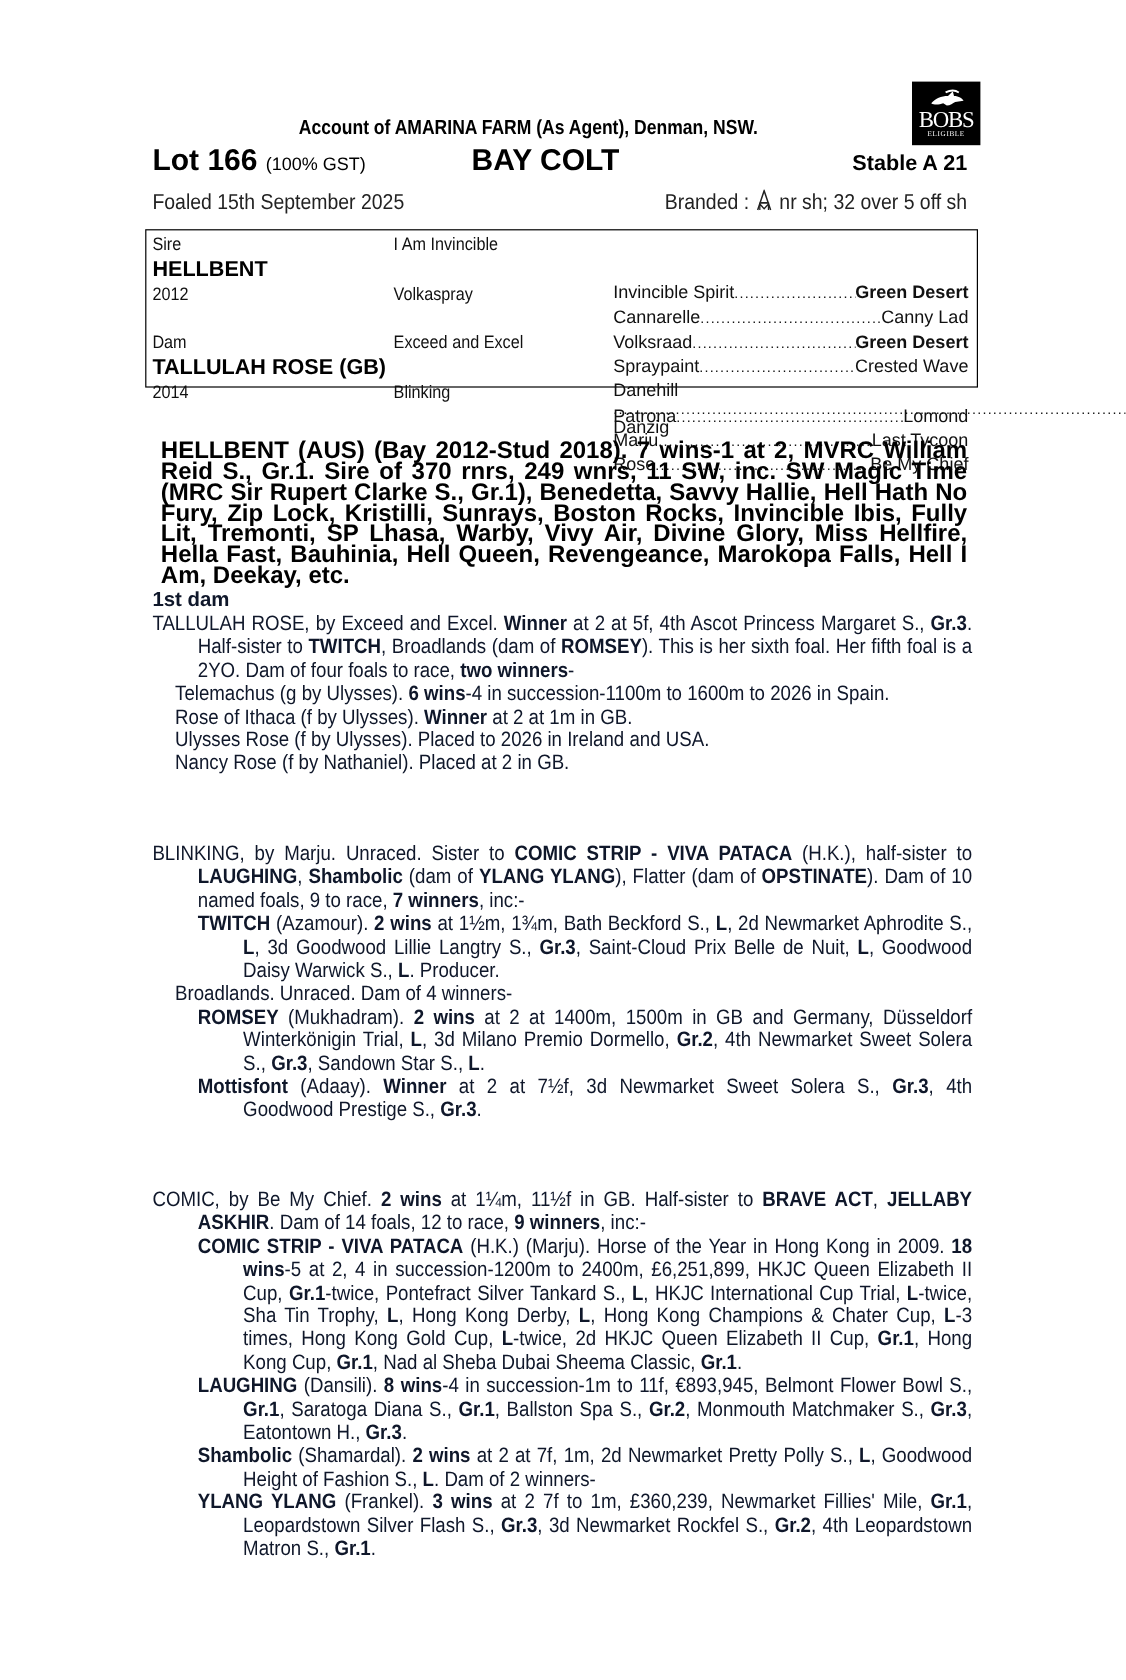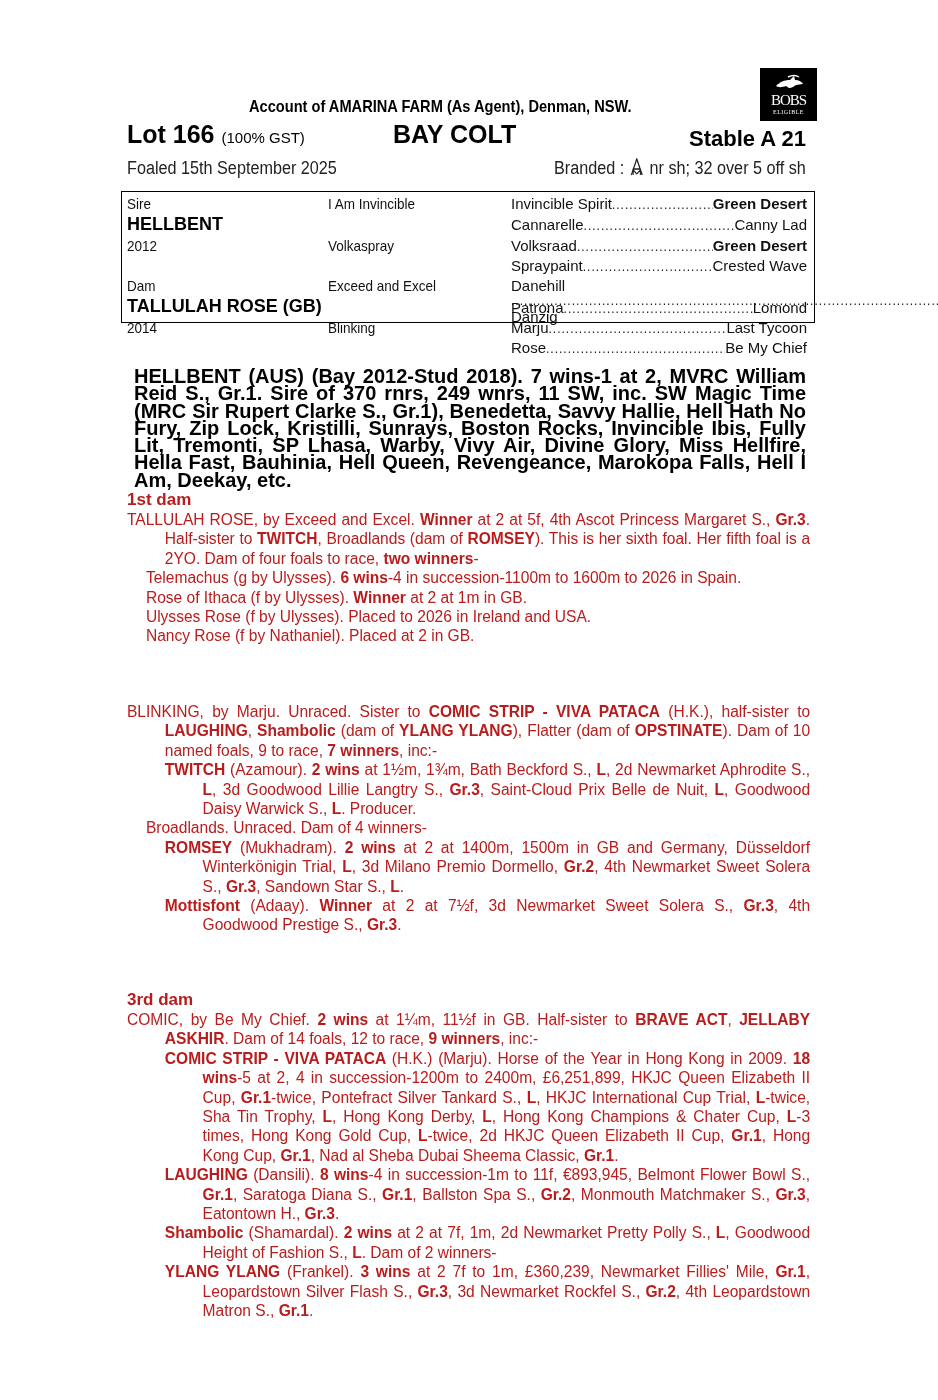--- a/index.html
+++ b/index.html
@@ -1,40 +1,40 @@
 <!DOCTYPE html>
 <html><head>
 <meta charset="utf-8">
 <style>
   html, body { margin: 0; padding: 0; background: #ffffff; }
   body { width: 938px; height: 1400px; position: relative; color: #000; font-family: "Liberation Sans", sans-serif; overflow: hidden; }
   .logo { position: absolute; left: 760px; top: 68px; width: 57px; height: 53px; background: #000; color: #fff; text-align: center; }
   .logo .horse { position: absolute; left: 14px; top: 6px; }
-  .logo .bobs { position: absolute; left: 0; right: 0; top: 25px; font-family: "Liberation Serif", serif; font-size: 15px; letter-spacing: -1px; line-height: 15px; }
+  .logo .bobs { position: absolute; left: 0; right: 0; top: 25px; font-family: "Liberation Serif", serif; font-size: 19px; letter-spacing: -1px; line-height: 15px; }
   .logo .elig { position: absolute; left: 0; right: 0; top: 41px; font-family: "Liberation Serif", serif; font-size: 6px; letter-spacing: 0.5px; }
   .account { position: absolute; left: 249px; top: 97px; font-weight: bold; font-size: 17px; white-space: nowrap; transform: scaleX(0.86); transform-origin: left center; }
   .lot-row { position: absolute; left: 127px; top: 120px; width: 683px; height: 32px; }
   .lot { position: absolute; left: 0; top: 0; font-weight: 900; font-size: 25px; }
   .gst { font-weight: normal; font-size: 15px; text-align: right; }
   .colt { position: absolute; left: 266px; top: 0; font-weight: 900; font-size: 25px; }
-  .stable { position: absolute; right: 4px; top: 6px; font-weight: 900; font-size: 22px; }
+  .stable { position: absolute; right: 4px; top: 6px; font-weight: 900; font-size: 18px; }
   .foaled { position: absolute; left: 127px; top: 158px; font-size: 18px; color: #222; transform: scaleX(0.9); transform-origin: left center; white-space: nowrap; }
   .branded { position: absolute; right: 132px; top: 158px; font-size: 18px; color: #222; white-space: nowrap; transform: scaleX(0.9); transform-origin: right center; }
   .brand-mark { display: inline-block; width: 18px; height: 18px; vertical-align: -2px; }
   .pedigree { position: absolute; left: 121px; top: 191px; width: 694px; height: 132px; border: 1.5px solid #000; box-sizing: border-box; }
   .ped-cell { position: absolute; font-size: 15px; white-space: nowrap; color: #111; transform: scaleX(0.9); transform-origin: left center; }
   .ped-big { position: absolute; font-size: 18px; font-weight: 900; white-space: nowrap; }
   .ped-row { position: absolute; left: 389px; width: 296px; font-size: 15px; display: flex; align-items: baseline; white-space: nowrap; color: #111; }
-  .ped-row .l { flex: 0 0 auto; }
+  .ped-row .l { flex: 0 0 auto; margin-top: 40px; }
   .ped-row .dots { flex: 1 1 auto; overflow: hidden; letter-spacing: 1px; font-size: 12px; }
   .ped-row .dots::after { content: "................................................................................................................"; }
   .ped-row .r { flex: 0 0 auto; }
   .ped-row .r.b { font-weight: 900; }
   .sire-para { position: absolute; left: 134px; top: 368px; width: 672px; font-weight: 900; font-size: 20px; line-height: 17.3px; text-align: justify; }
-  .sec { position: absolute; left: 127px; width: 683px; font-size: 17.3px; line-height: 19.4px; color: #b91c1c; }
+  .sec { position: absolute; left: 127px; width: 683px; font-size: 17.3px; line-height: 19.4px; color: #0f172a; }
   .sec h3 { margin: 0; font-size: 17px; font-weight: 900; line-height: 20px; }
   .p { text-align: justify; margin: 0; }
   .p.i0 { padding-left: 42px; text-indent: -42px; }
   .p.i1 { padding-left: 63px; text-indent: -42px; }
   .p.i2 { padding-left: 84px; text-indent: -42px; }
   .p.i3 { padding-left: 84px; text-indent: -42px; }
   .sec b { font-weight: 900; }
   .narrow { transform: scaleX(0.9); transform-origin: left top; width: 759px; }
 </style>
 </head>
@@ -142,21 +142,20 @@
   <div class="narrow">
       <div class="p i0"><span>BLINKING, by Marju. Unraced. Sister to </span><b>COMIC STRIP - VIVA PATACA</b><span> (H.K.), half-sister to </span><b>LAUGHING</b><span>, </span><b>Shambolic</b><span> (dam of </span><b>YLANG YLANG</b><span>), Flatter (dam of </span><b>OPSTINATE</b><span>). Dam of 10 named foals, 9 to race, </span><b>7 winners</b><span>, inc:-</span></div>
       <div class="p i2"><b>TWITCH</b><span> (Azamour). </span><b>2 wins</b><span> at 1½m, 1¾m, Bath Beckford S., </span><b>L</b><span>, 2d Newmarket Aphrodite S., </span><b>L</b><span>, 3d Goodwood Lillie Langtry S., </span><b>Gr.3</b><span>, Saint-Cloud Prix Belle de Nuit, </span><b>L</b><span>, Goodwood Daisy Warwick S., </span><b>L</b><span>. Producer.</span></div>
       <div class="p i1"><span>Broadlands. Unraced. Dam of 4 winners-</span></div>
       <div class="p i3"><b>ROMSEY</b><span> (Mukhadram). </span><b>2 wins</b><span> at 2 at 1400m, 1500m in GB and Germany, Düsseldorf Winterkönigin Trial, </span><b>L</b><span>, 3d Milano Premio Dormello, </span><b>Gr.2</b><span>, 4th Newmarket Sweet Solera S., </span><b>Gr.3</b><span>, Sandown Star S., </span><b>L</b><span>.</span></div>
       <div class="p i3"><b>Mottisfont</b><span> (Adaay). </span><b>Winner</b><span> at 2 at 7½f, 3d Newmarket Sweet Solera S., </span><b>Gr.3</b><span>, 4th Goodwood Prestige S., </span><b>Gr.3</b><span>.</span></div>
     </div>
 </div>
 
 <div class="sec" style="top:990px;">
-  <h3>3rd dam</h3>
   <div class="narrow">
       <div class="p i0"><span>COMIC, by Be My Chief. </span><b>2 wins</b><span> at 1¼m, 11½f in GB. Half-sister to </span><b>BRAVE ACT</b><span>, </span><b>JELLABY ASKHIR</b><span>. Dam of 14 foals, 12 to race, </span><b>9 winners</b><span>, inc:-</span></div>
       <div class="p i2"><b>COMIC STRIP - VIVA PATACA</b><span> (H.K.) (Marju). Horse of the Year in Hong Kong in 2009. </span><b>18 wins</b><span>-5 at 2, 4 in succession-1200m to 2400m, £6,251,899, HKJC Queen Elizabeth II Cup, </span><b>Gr.1</b><span>-twice, Pontefract Silver Tankard S., </span><b>L</b><span>, HKJC International Cup Trial, </span><b>L</b><span>-twice, Sha Tin Trophy, </span><b>L</b><span>, Hong Kong Derby, </span><b>L</b><span>, Hong Kong Champions &amp; Chater Cup, </span><b>L</b><span>-3 times, Hong Kong Gold Cup, </span><b>L</b><span>-twice, 2d HKJC Queen Elizabeth II Cup, </span><b>Gr.1</b><span>, Hong Kong Cup, </span><b>Gr.1</b><span>, Nad al Sheba Dubai Sheema Classic, </span><b>Gr.1</b><span>.</span></div>
       <div class="p i2"><b>LAUGHING</b><span> (Dansili). </span><b>8 wins</b><span>-4 in succession-1m to 11f, €893,945, Belmont Flower Bowl S., </span><b>Gr.1</b><span>, Saratoga Diana S., </span><b>Gr.1</b><span>, Ballston Spa S., </span><b>Gr.2</b><span>, Monmouth Matchmaker S., </span><b>Gr.3</b><span>, Eatontown H., </span><b>Gr.3</b><span>.</span></div>
       <div class="p i2"><b>Shambolic</b><span> (Shamardal). </span><b>2 wins</b><span> at 2 at 7f, 1m, 2d Newmarket Pretty Polly S., </span><b>L</b><span>, Goodwood Height of Fashion S., </span><b>L</b><span>. Dam of 2 winners-</span></div>
       <div class="p i3"><b>YLANG YLANG</b><span> (Frankel). </span><b>3 wins</b><span> at 2 7f to 1m, £360,239, Newmarket Fillies' Mile, </span><b>Gr.1</b><span>, Leopardstown Silver Flash S., </span><b>Gr.3</b><span>, 3d Newmarket Rockfel S., </span><b>Gr.2</b><span>, 4th Leopardstown Matron S., </span><b>Gr.1</b><span>.</span></div>
     </div>
 </div>
 
 </body></html>

